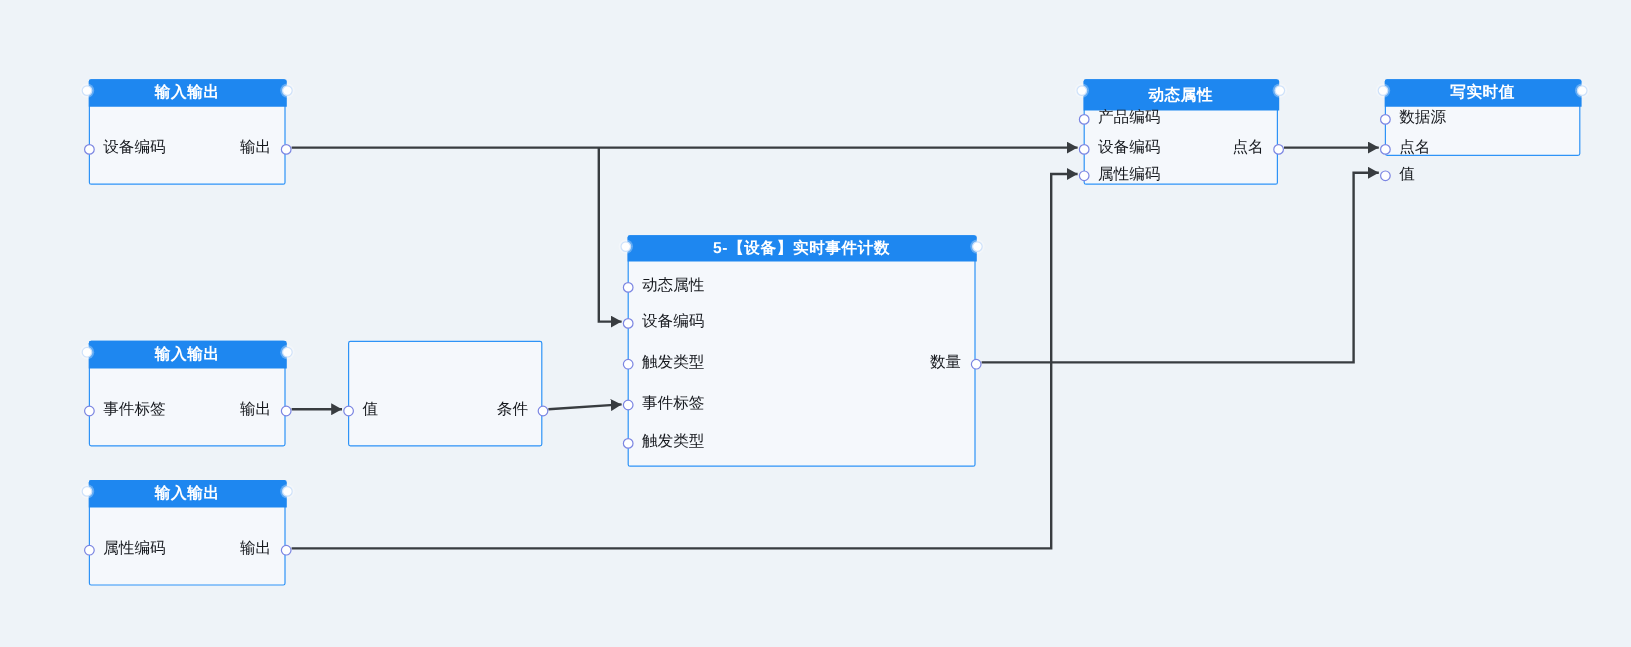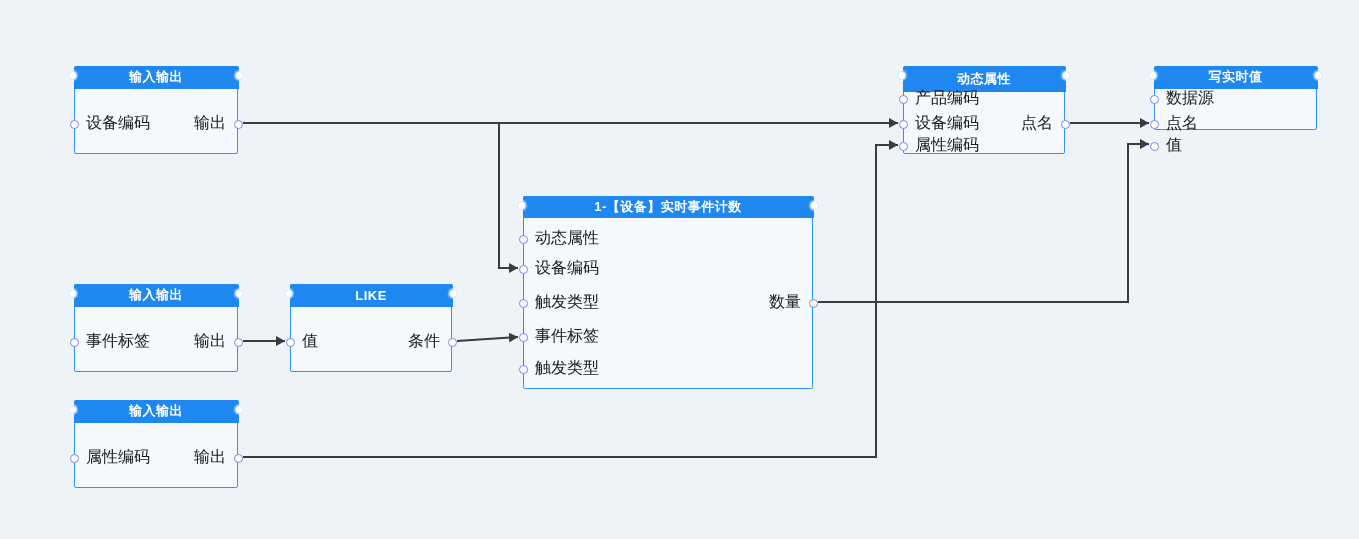--- a/index.html
+++ b/index.html
@@ -60,21 +60,21 @@
     border-radius:50%;
     background:#ffffff;
     border:1px solid #cfe2fa;
     box-shadow:0 0 0 1.5px rgba(255,255,255,0.3);
     z-index:4;
   }
   .hport.left{left:-5.5px;top:5.5px;}
   .hport.right{right:-5.5px;top:5.5px;}
   .plabel{
     position:absolute;
-    font-size:16px;
+    font-size:13px;
     line-height:16px;
     color:#15181d;
     white-space:nowrap;
     z-index:3;
   }
   .plabel.left{left:11px;}
   .plabel.right{right:11px;}
 </style>
 </head>
 <body>
@@ -121,33 +121,28 @@
         <span>输入输出</span>
         <span class="hport left"></span>
         <span class="hport right"></span>
       </div>
       <span class="port left" style="top: 52.5px;"></span>
       <span class="plabel left" style="top: 48px;">属性编码</span>
       <span class="port right" style="top: 52.5px;"></span>
       <span class="plabel right" style="top: 48px;">输出</span>
     </div>
     <div class="node" style="left: 290px; top: 284px; width: 162px; height: 88px;">
-      <div class="node-header" style="height: 23px;">
-        <span>LIKE</span>
-        <span class="hport left"></span>
-        <span class="hport right"></span>
-      </div>
       <span class="port left" style="top: 52.5px;"></span>
       <span class="plabel left" style="top: 48px;">值</span>
       <span class="port right" style="top: 52.5px;"></span>
       <span class="plabel right" style="top: 48px;">条件</span>
     </div>
     <div class="node" style="left: 523px; top: 196px; width: 290px; height: 193px;">
       <div class="node-header" style="height: 22px;">
-        <span>1-【设备】实时事件计数</span>
+        <span>5-【设备】实时事件计数</span>
         <span class="hport left"></span>
         <span class="hport right"></span>
       </div>
       <span class="port left" style="top: 37.5px;"></span>
       <span class="plabel left" style="top: 33px;">动态属性</span>
       <span class="port left" style="top: 67.5px;"></span>
       <span class="plabel left" style="top: 63px;">设备编码</span>
       <span class="port left" style="top: 101.5px;"></span>
       <span class="plabel left" style="top: 97px;">触发类型</span>
       <span class="port left" style="top: 135.5px;"></span>

